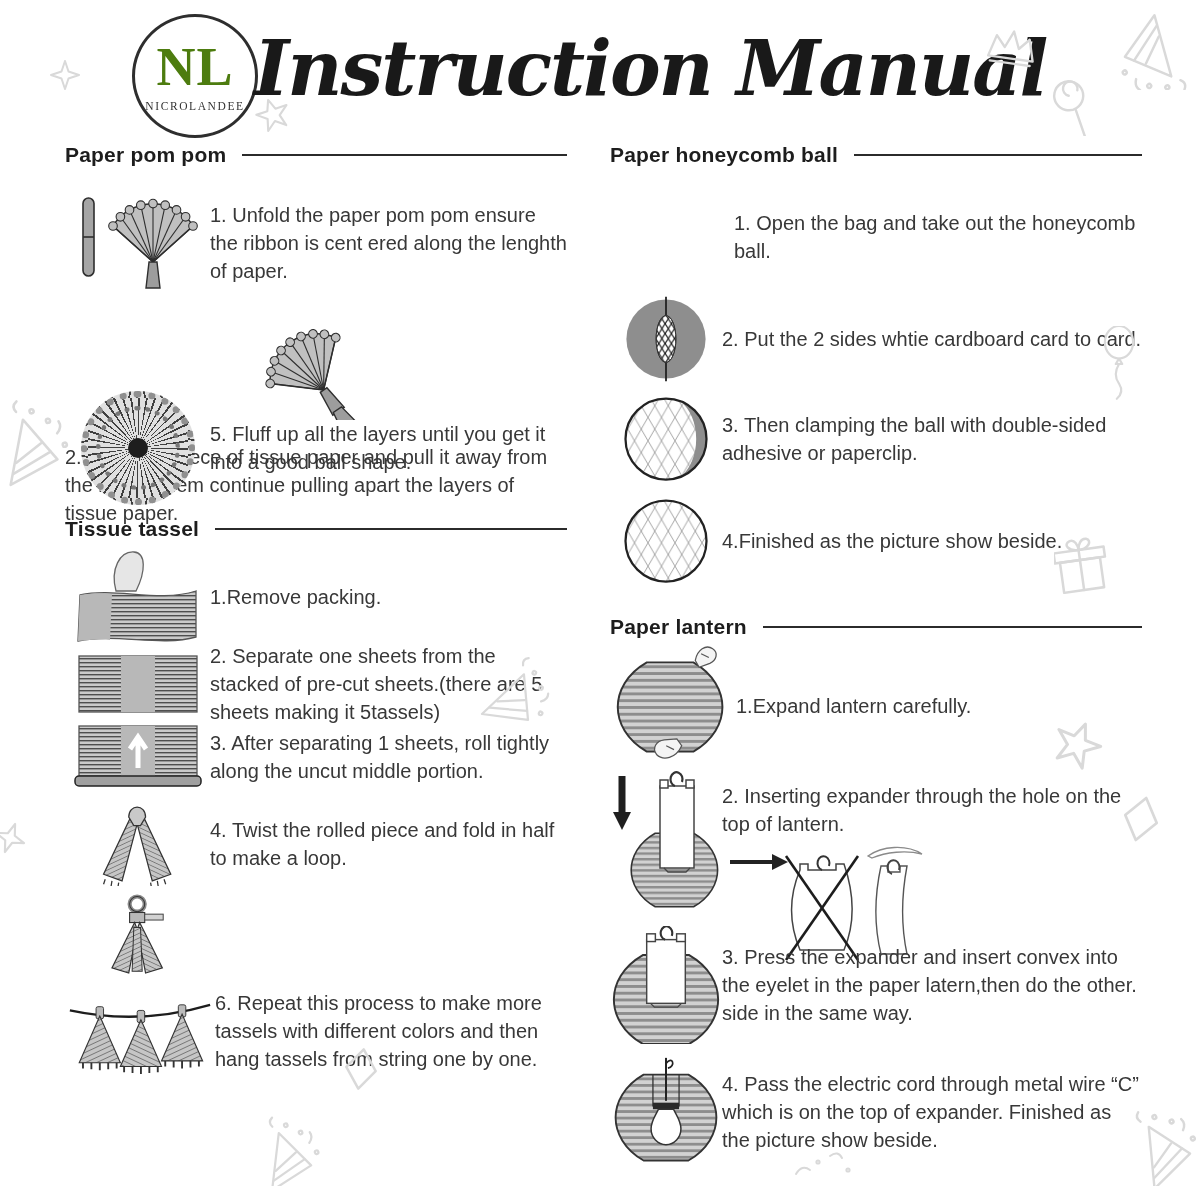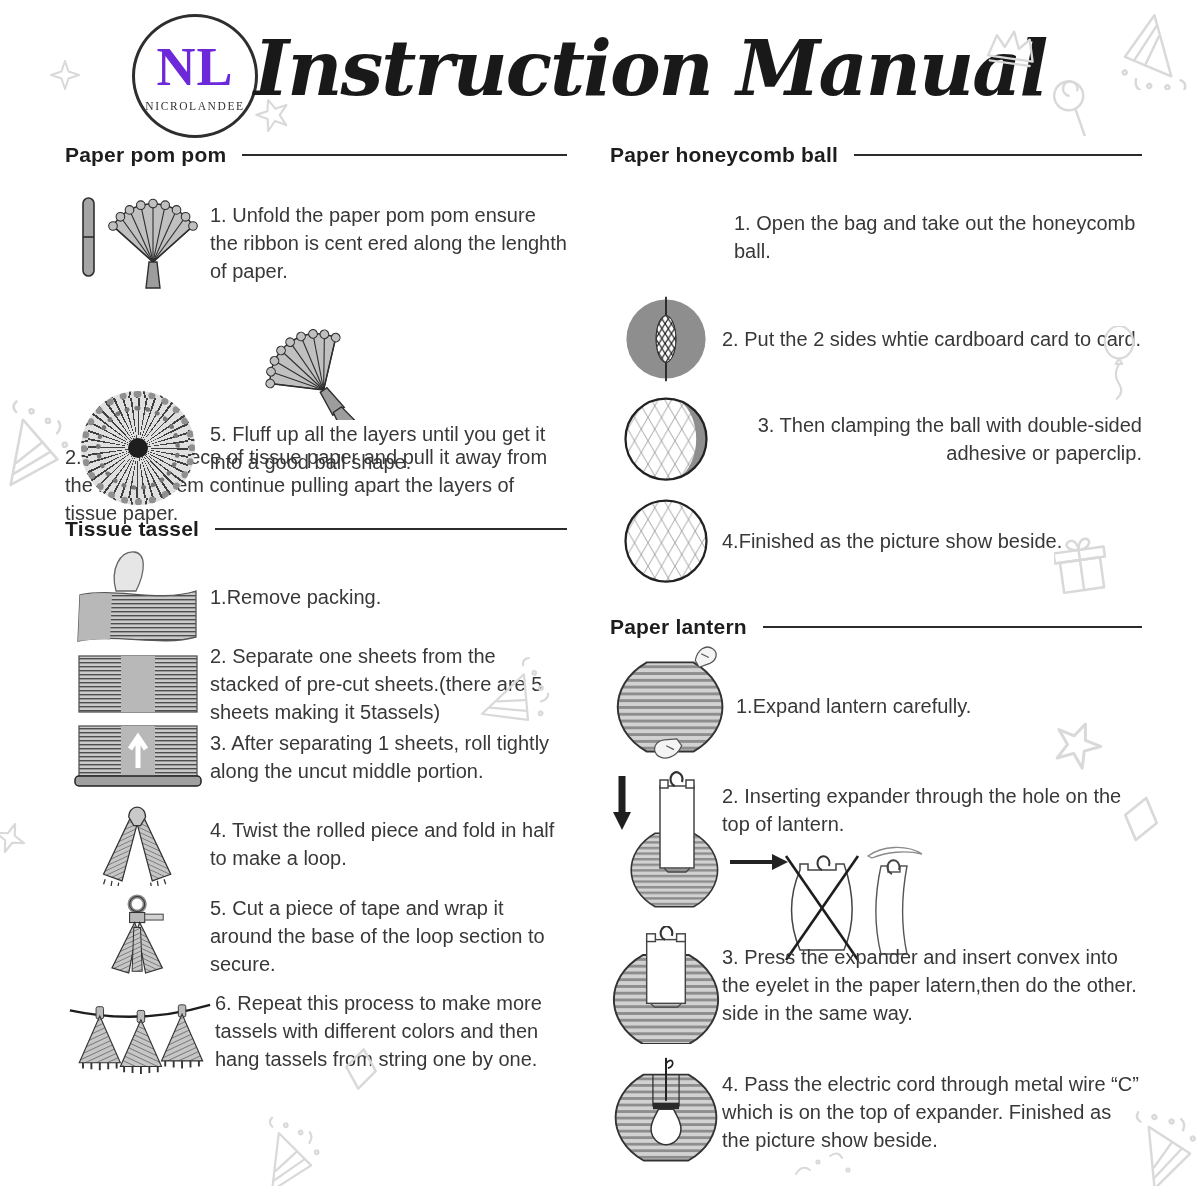--- a/index.html
+++ b/index.html
@@ -1,21 +1,21 @@
 <!DOCTYPE html>
 <html><head>
 <meta charset="utf-8">
 <style>
   html,body{margin:0;padding:0;background:#fff;}
   .page{position:relative;width:1200px;height:1186px;background:#ffffff;overflow:hidden;
         font-family:"Liberation Sans",sans-serif;color:#3a3a3a;}
   
   .logo{position:absolute;left:132px;top:14px;width:120px;height:118px;border:3.5px solid #2e2e2e;
         border-radius:50%;display:flex;flex-direction:column;align-items:center;justify-content:center;}
-  .logo-initials{font-family:"Liberation Serif",serif;font-size:54px;font-weight:700;color:#6d28d9;
+  .logo-initials{font-family:"Liberation Serif",serif;font-size:54px;font-weight:700;color:#4d7c0f;
                  letter-spacing:1px;line-height:1;margin-top:0;}
   .logo-name{font-family:"Liberation Serif",serif;font-size:11.5px;letter-spacing:1.6px;color:#333;margin-top:6px;text-align:right;}
   .title{position:absolute;left:280px;top:8px;width:740px;height:120px;margin:0;
          font-family:"DejaVu Serif",serif;font-style:italic;font-weight:700;
          font-size:76px;letter-spacing:-2px;color:#191919;display:flex;align-items:center;justify-content:center;white-space:nowrap;}
   
   .col{position:absolute;top:140px;display:flex;flex-direction:column;}
   .col-left{left:65px;width:502px;}
   .col-right{left:610px;width:532px;}
   .sec-head{display:flex;align-items:center;height:30px;}
@@ -26,21 +26,21 @@
   .col-right .fig{flex:0 0 112px;}
   .txt{font-size:20px;line-height:1.4;color:#383838;margin:0;}
   
   .pp1{height:98px;margin-top:24px;}  .pp2{height:98px;margin-top:6px;flex-direction:column;}
   .pp3{height:92px;margin-top:6px;}   .pp4{height:92px;margin-top:6px;}
   .th2{margin-top:20px;}
   .t1{height:98px;margin-top:4px;}  .t2{height:60px;margin-top:8px;}
   .t3{height:66px;margin-top:10px;} .t4{height:84px;margin-top:12px;}
   .t5{height:84px;margin-top:8px;}  .t6{height:86px;margin-top:10px;}
   .h1{height:86px;margin-top:24px;gap:12px;} .h2{height:90px;margin-top:14px;}
-  .h3{height:90px;margin-top:10px;text-align:right;} .h4{height:90px;margin-top:12px;}
+  .h3{height:90px;margin-top:10px;} .h4{height:90px;margin-top:12px;}
   .lh{margin-top:26px;}
   .l1{height:124px;margin-top:2px;} .l2{height:158px;align-items:flex-start;}
   .l3{height:118px;} .l4{height:112px;margin-top:12px;}
   .l2 .txt{margin-top:14px;}
   .l2col{display:flex;flex-direction:column;}
   
   .pom-ball{width:100px;height:100px;border-radius:50%;border:7px dotted #8f8f8f;position:relative;
             background:repeating-conic-gradient(#3f3f3f 0deg 2.2deg,#e0e0e0 2.2deg 9deg);}
   .pom-ball::before{content:"";position:absolute;inset:8px;border-radius:50%;border:5px dotted #767676;}
   .pom-ball::after{content:"";position:absolute;inset:40px;border-radius:50%;background:#1e1e1e;}
@@ -258,21 +258,20 @@
         <svg width="130" height="84" viewBox="0 0 130 100">
           <circle cx="64" cy="12" r="9" fill="none" stroke="#8a8a8a" stroke-width="5"></circle>
           <circle cx="64" cy="12" r="9" fill="none" stroke="#333" stroke-width="1.2"></circle>
           <rect x="55" y="22" width="18" height="12" fill="#b9b9b9" stroke="#333" stroke-width="1.3"></rect>
           <rect x="73" y="24" width="22" height="7" fill="#d2d2d2" stroke="#444" stroke-width="1.2"></rect>
           <path d="M61,34 L34,88 L54,94 L64,42 Z" fill="url(#dsL)" stroke="#333" stroke-width="1.4"></path>
           <path d="M67,34 L94,88 L74,94 L64,42 Z" fill="url(#dsR)" stroke="#333" stroke-width="1.4"></path>
           <path d="M60,40 L58,92 L70,92 L68,40 Z" fill="url(#dsL)" stroke="#333" stroke-width="1.2"></path>
         </svg>
       </div>
-      <p class="txt">5. Cut a  piece of tape and wrap it around the base of the loop section to secure.</p>
     </div>
 
     <div class="step t6">
       <div class="fig">
         <svg width="150" height="86" viewBox="0 0 150 92">
           <path d="M0,24 Q75,40 150,18" stroke="#1d1d1d" stroke-width="2.5" fill="none"></path>
           <g>
             <g transform="translate(32,28)">
                 <rect x="-4" y="-8" width="8" height="13" rx="2" fill="#bbb" stroke="#333"></rect>
                 <path d="M0,2 L-22,52 L22,52 Z" fill="url(#dsL)" stroke="#333" stroke-width="1.2"></path>

